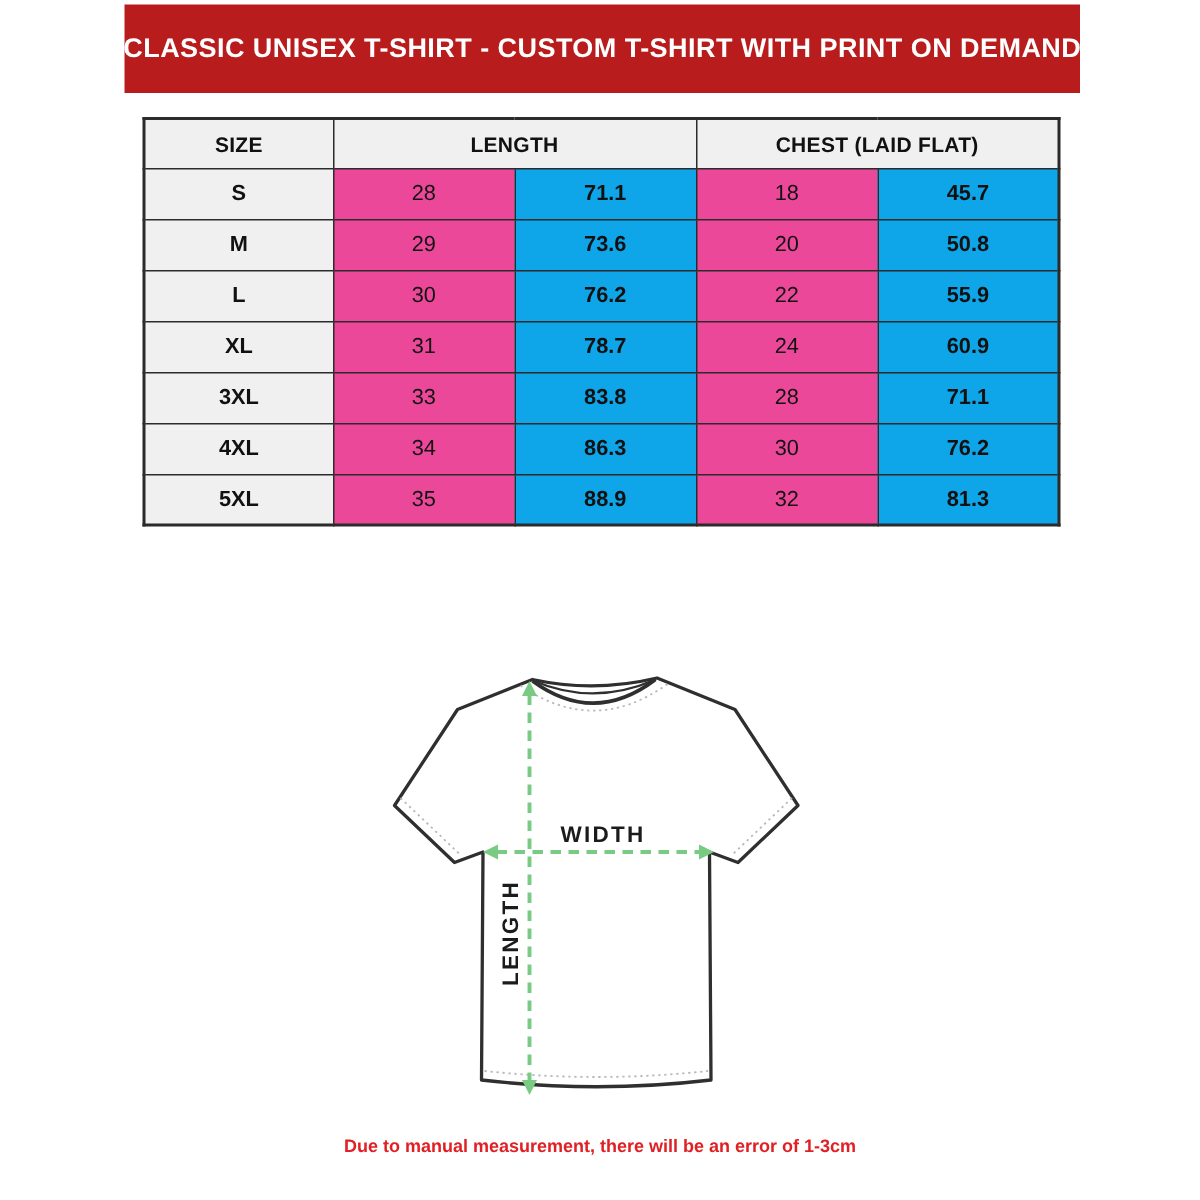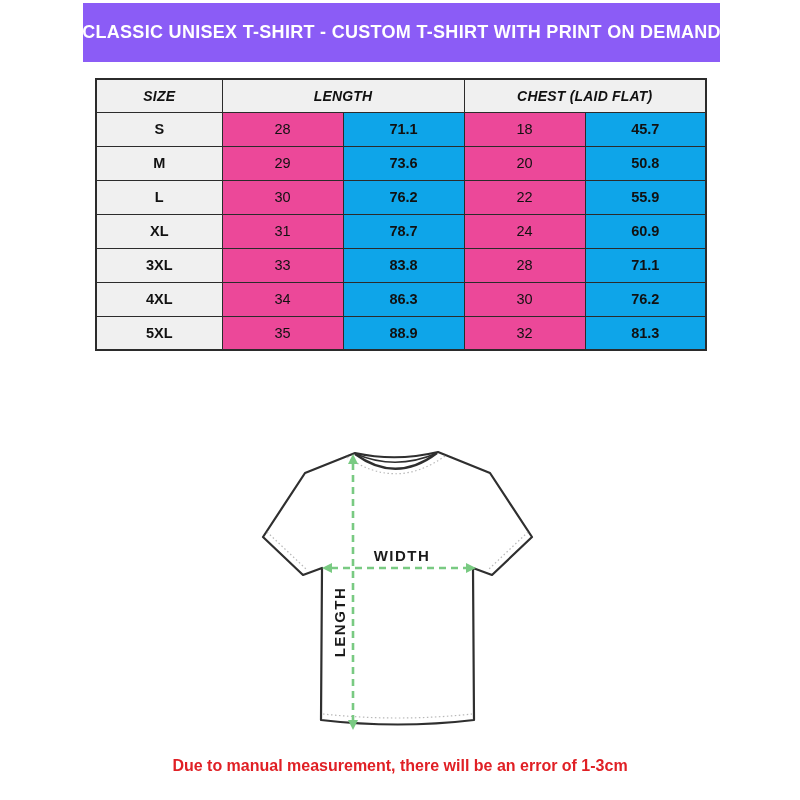--- a/index.html
+++ b/index.html
@@ -2,46 +2,46 @@
 <html><head>
 <meta charset="utf-8">
 <style>
   * { margin:0; padding:0; box-sizing:border-box; }
   html,body { background:#ffffff; }
   body { width:800px; height:800px; font-family:"Liberation Sans", sans-serif; }
   .page { position:relative; width:800px; height:800px; background:#ffffff; overflow:hidden; }
 
   .banner {
     position:absolute; left:83px; top:3px; width:637px; height:59px;
-    background:#8b5cf6; display:flex; align-items:center; justify-content:center;
+    background:#b91c1c; display:flex; align-items:center; justify-content:center;
   }
   .banner-title {
     color:#ffffff; font-weight:bold; font-size:18px; letter-spacing:0.3px; white-space:nowrap;
   }
 
   table.size-table {
     position:absolute; left:95px; top:78px; width:610px;
     border-collapse:collapse; table-layout:fixed;
     border:2px solid #2b2b2b;
   }
   .size-table th, .size-table td {
     border:1.5px solid #2b2b2b; text-align:center; vertical-align:middle; color:#111111;
   }
   .size-table th {
-    background:#f0f0f0; font-size:14px; font-weight:bold; height:33px; letter-spacing:0.2px;font-style:italic;
+    background:#f0f0f0; font-size:14px; font-weight:bold; height:33px; letter-spacing:0.2px;
   }
   .size-table td { font-size:14.5px; height:34px; background:#ec4899; }
   .size-table td.c-size { background:#f0f0f0; font-weight:bold; }
   .size-table td.c-cm  { background:#0ea5e9;font-weight:bold; }
 
   .diagram { position:absolute; left:240px; top:430px; }
 
   .footer-note {
     position:absolute; left:0; top:757px; width:800px; text-align:center;
-    font-size:16px; font-weight:bold; color:#e02025;
+    font-size:12px; font-weight:bold; color:#e02025;
   }
 </style>
 </head>
 <body>
 
 <div class="page">
 
   <div class="banner">
     <span class="banner-title">CLASSIC UNISEX T-SHIRT - CUSTOM T-SHIRT WITH PRINT ON DEMAND</span>
   </div>

